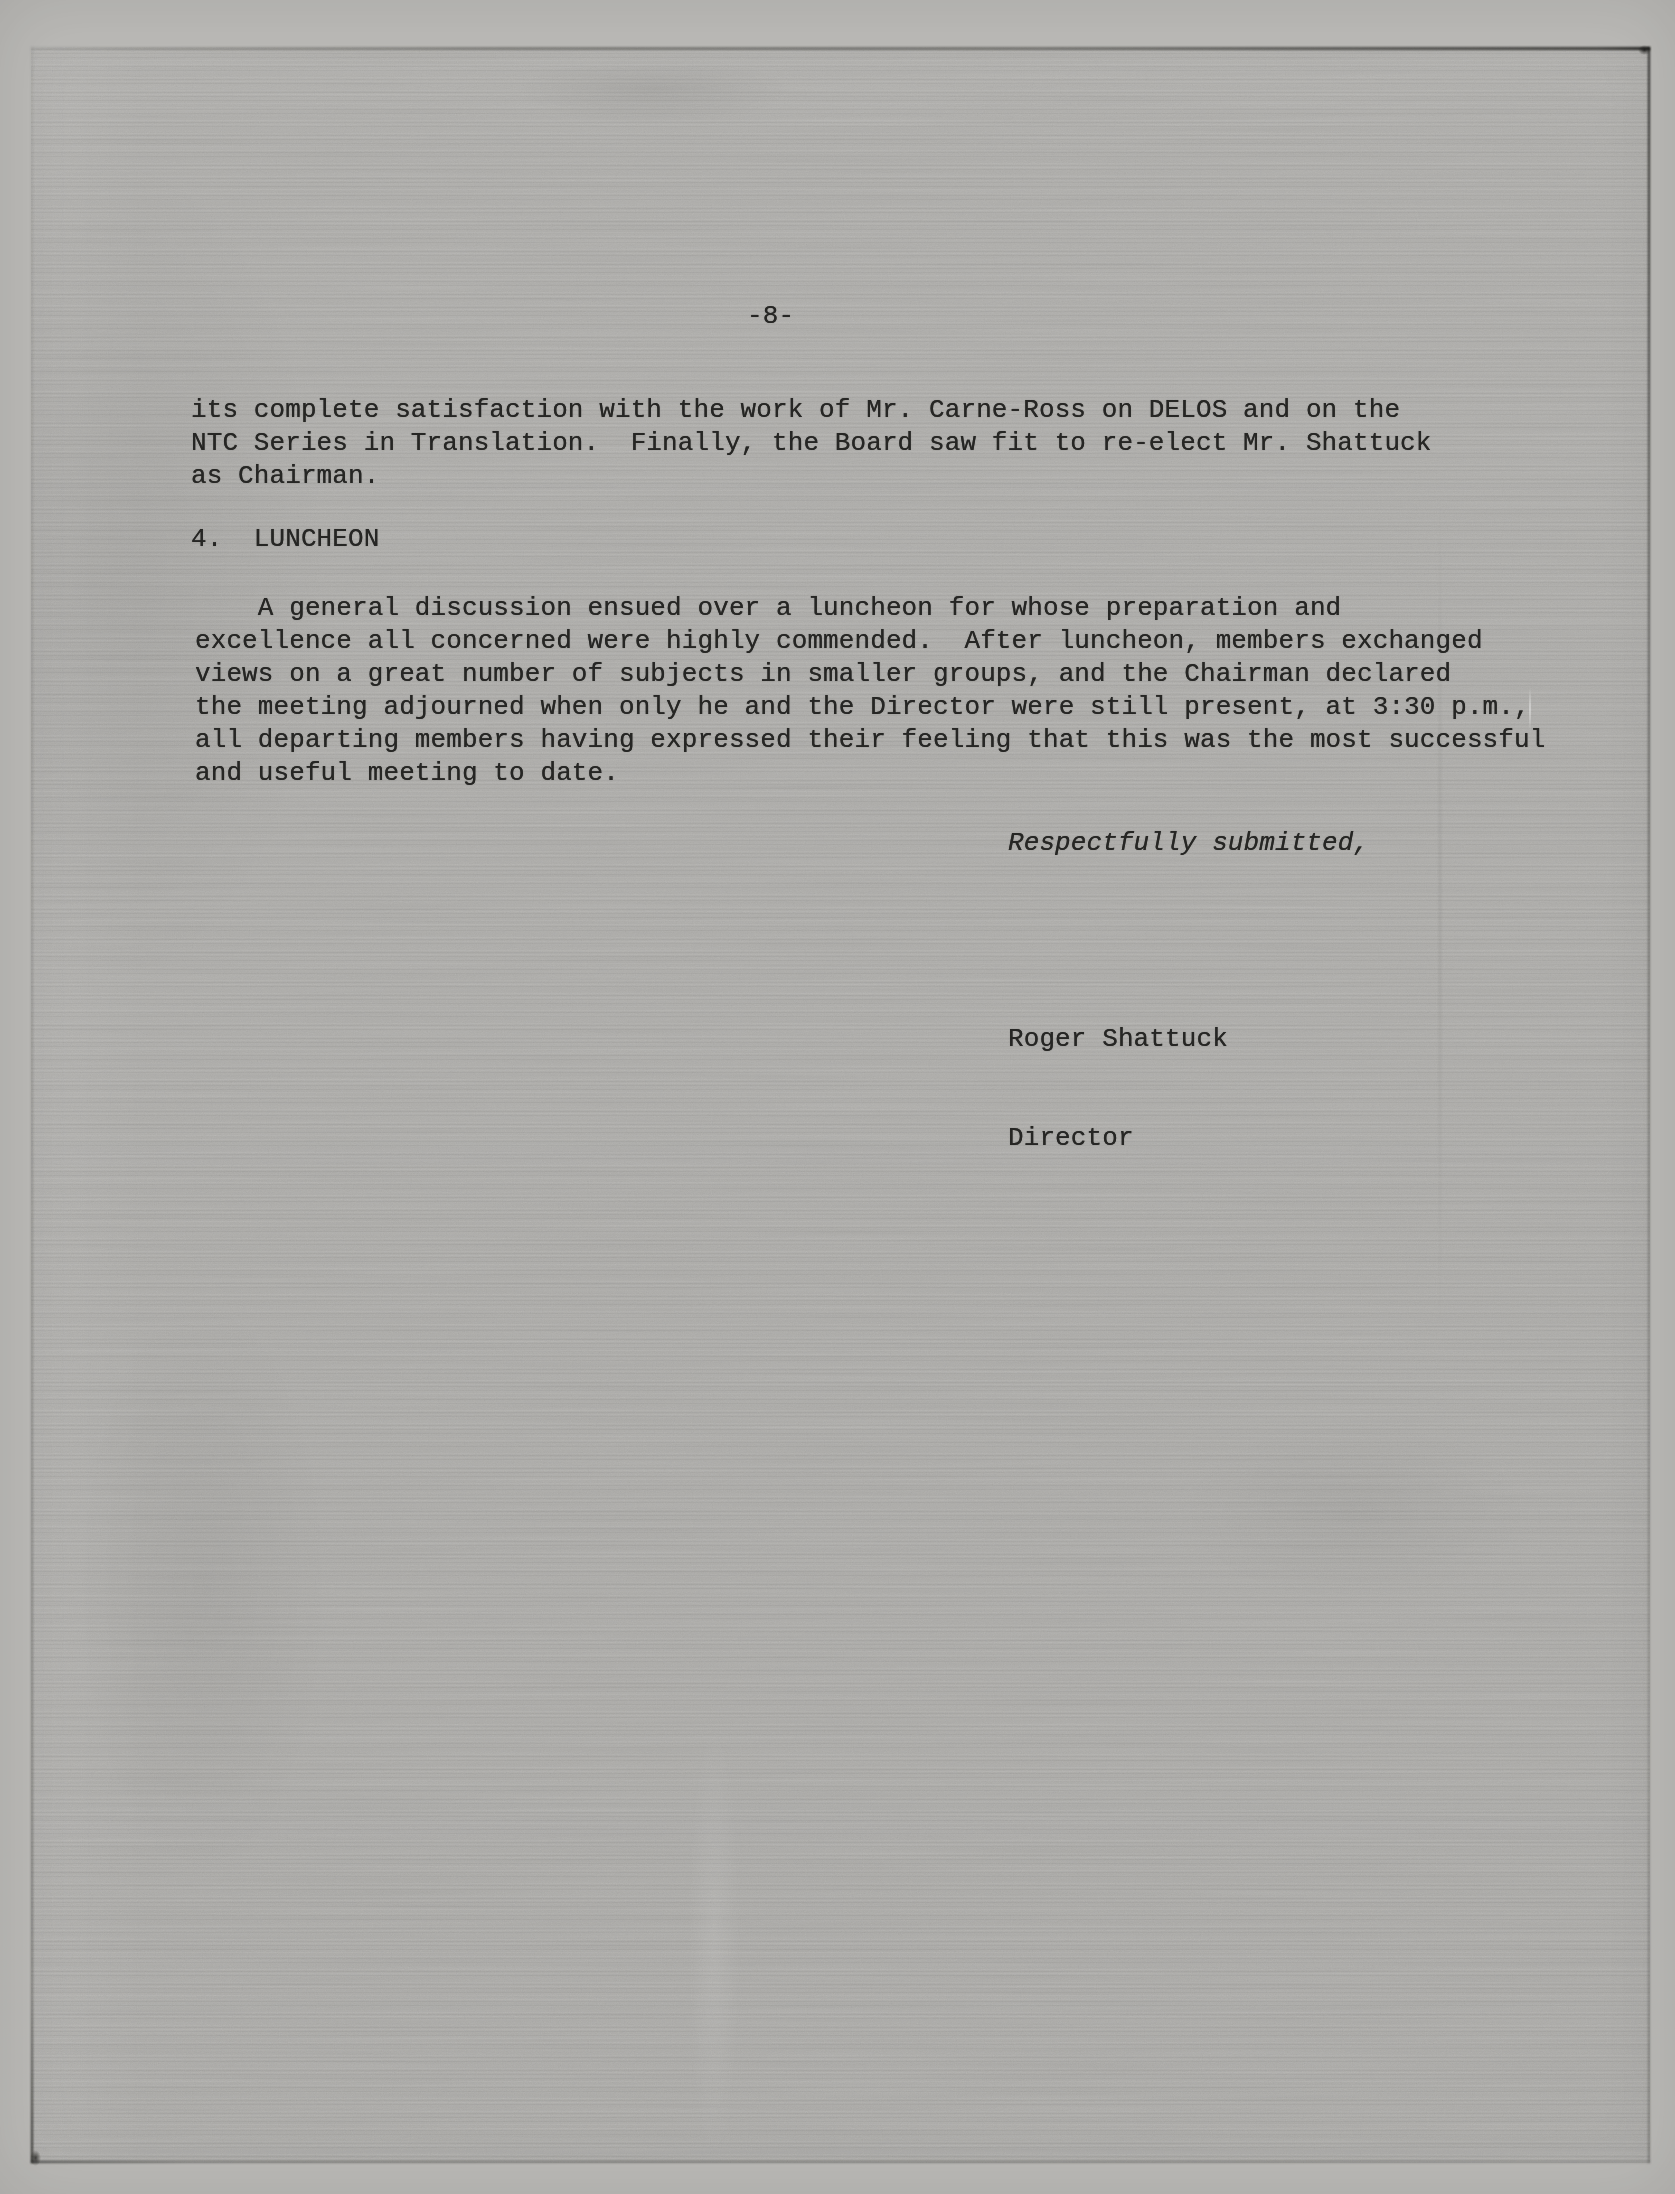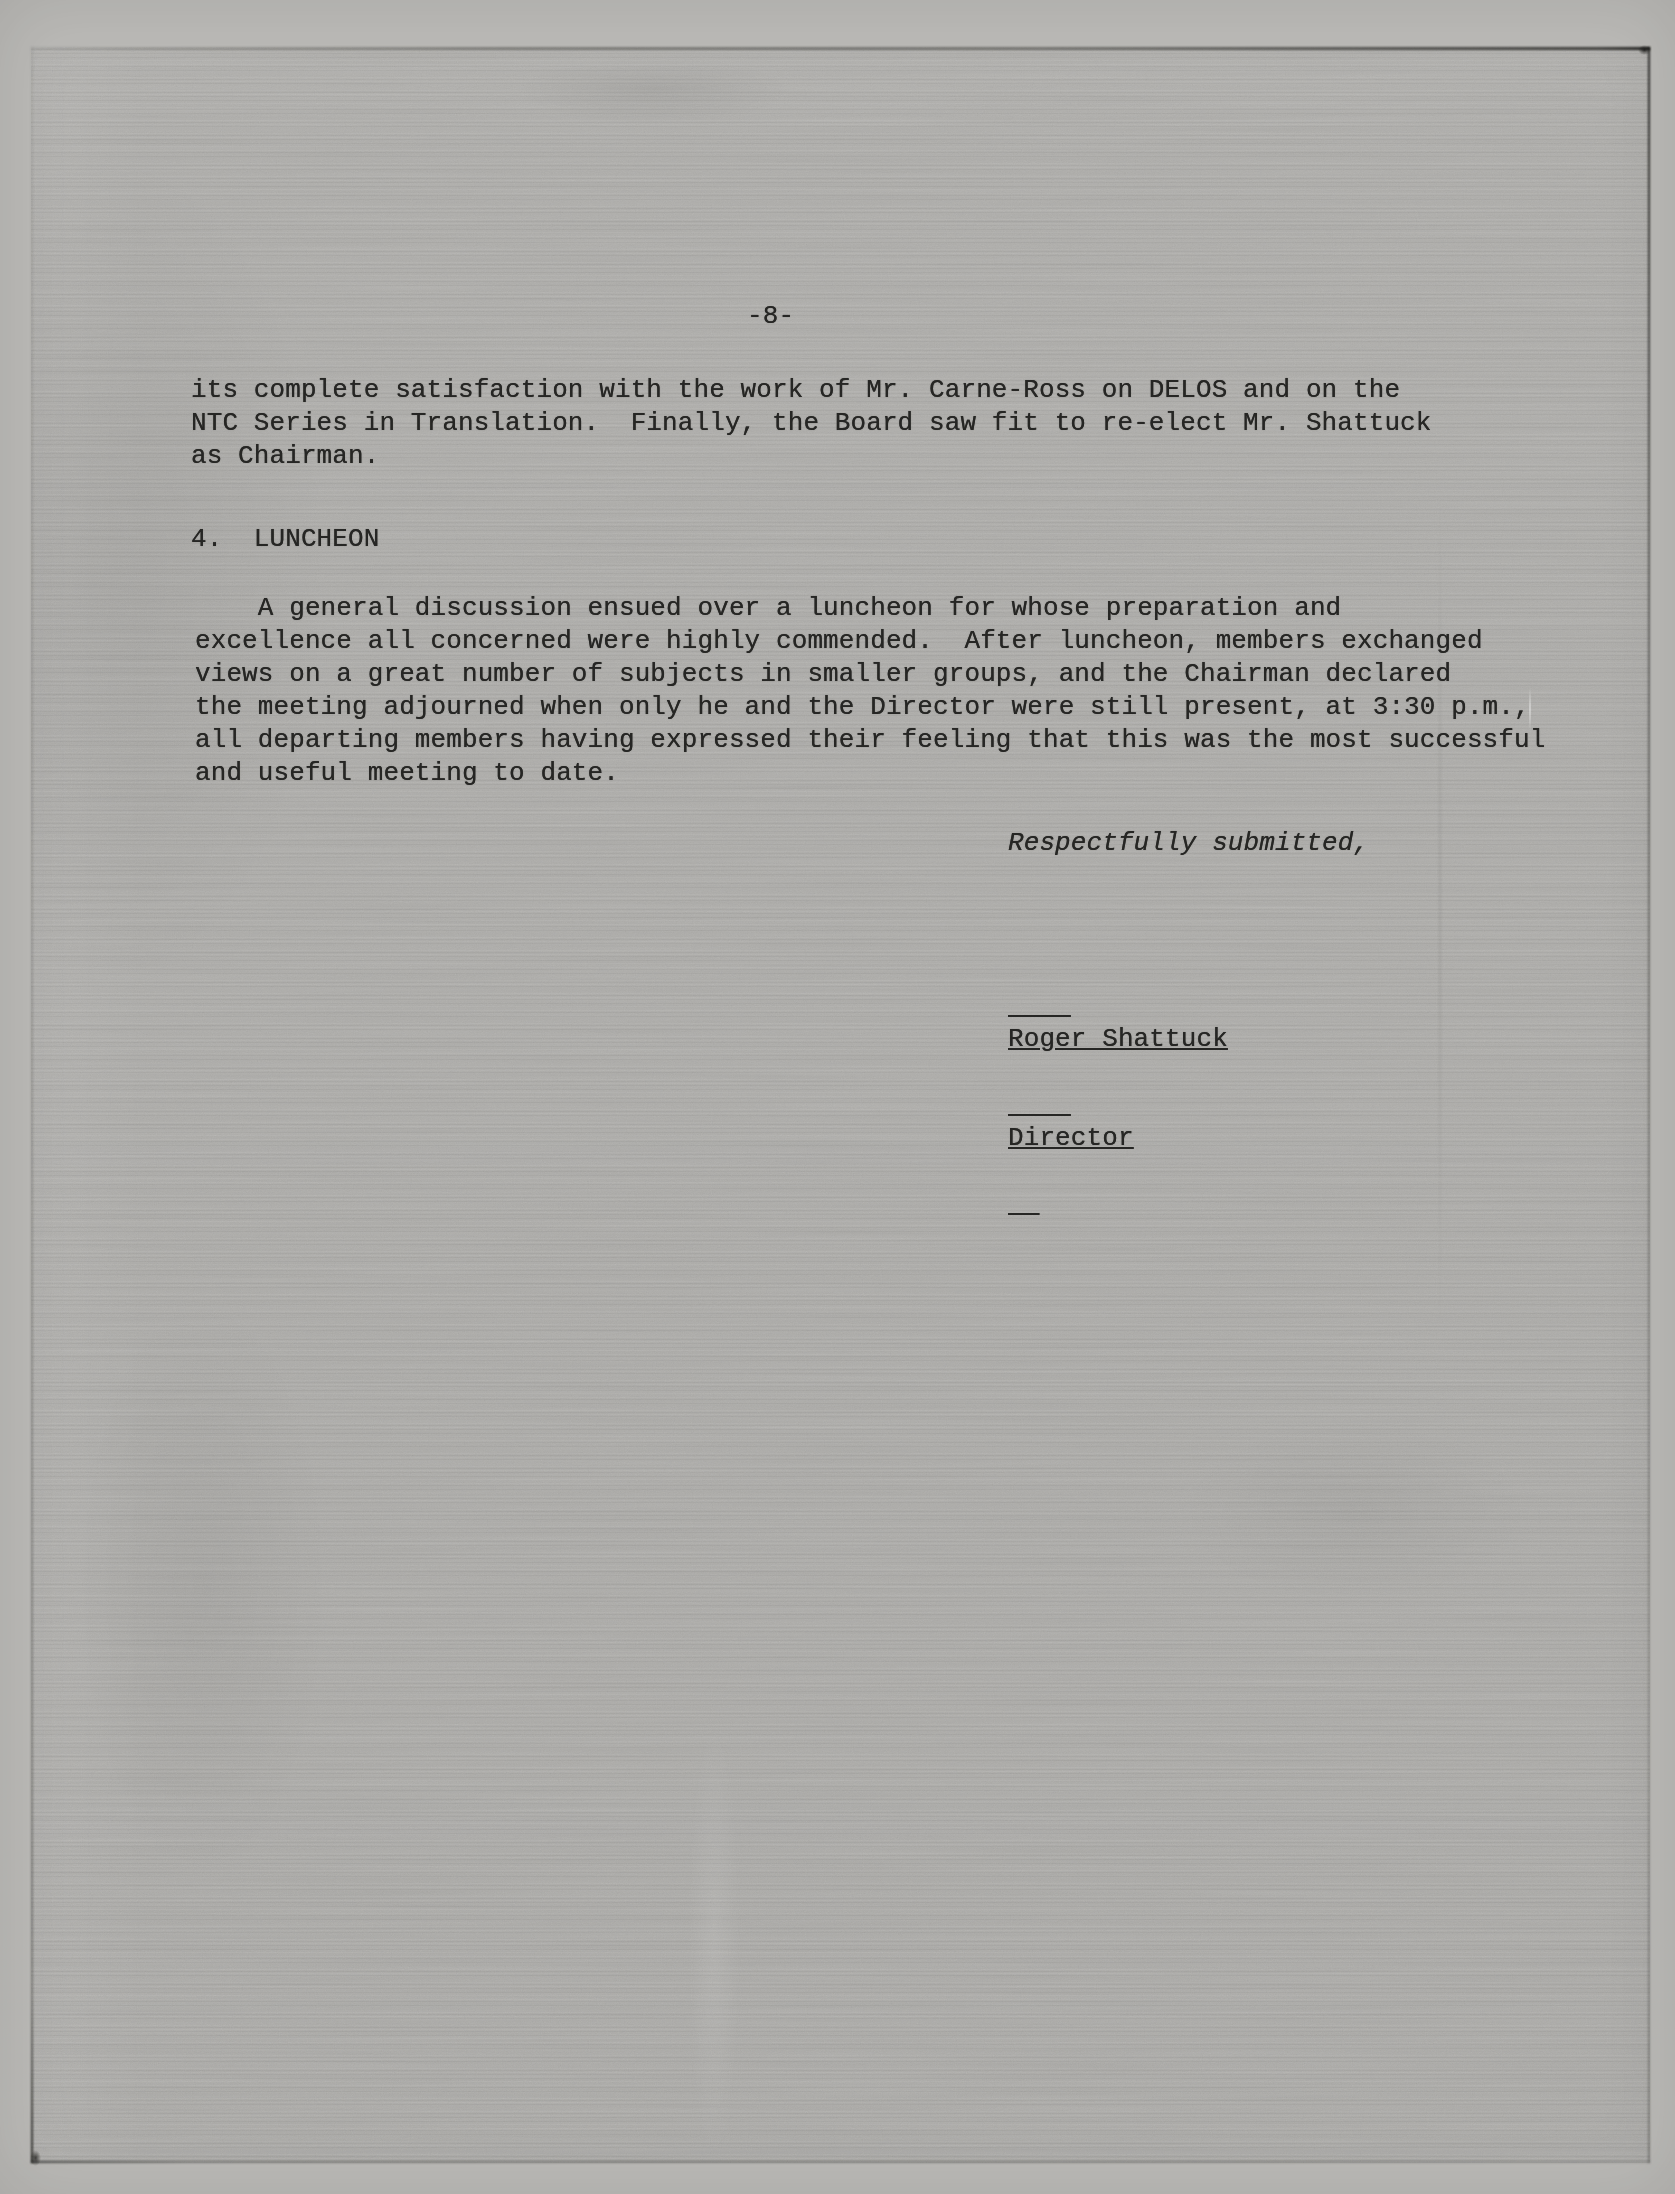--- a/index.html
+++ b/index.html
@@ -69,25 +69,25 @@
   .tw{
     position:absolute;
     font-size:26px;line-height:33px;
     color:var(--ink);
     white-space:pre;
     letter-spacing:0.1px;
     text-shadow:0 0 0.6px rgba(30,30,28,0.75), 0 0 1.5px rgba(30,30,28,0.22);
     filter:blur(0.2px);
   }
   .page-number{left:747px;top:300px;}
-  .para-intro{left:191px;top:374px;}
+  .para-intro{left:191px;top:394px;}
   .section-heading{left:191px;top:523px;}
   .para-luncheon{left:195px;top:592px;}
   .closing-line{left:1008px;top:827px;font-style:italic;}
-  .signature-block{left:1008px;top:957px;text-decoration:underline;}
+  .signature-block{left:1008px;top:957px;}
 </style>
 </head>
 <body>
 
 <div class="scan">
   <div class="paper">
 
     <svg class="texture" viewBox="0 0 2630 3437" preserveAspectRatio="none" aria-hidden="true">
       <defs>
         <filter id="fGrain" x="0" y="0" width="100%" height="100%">

